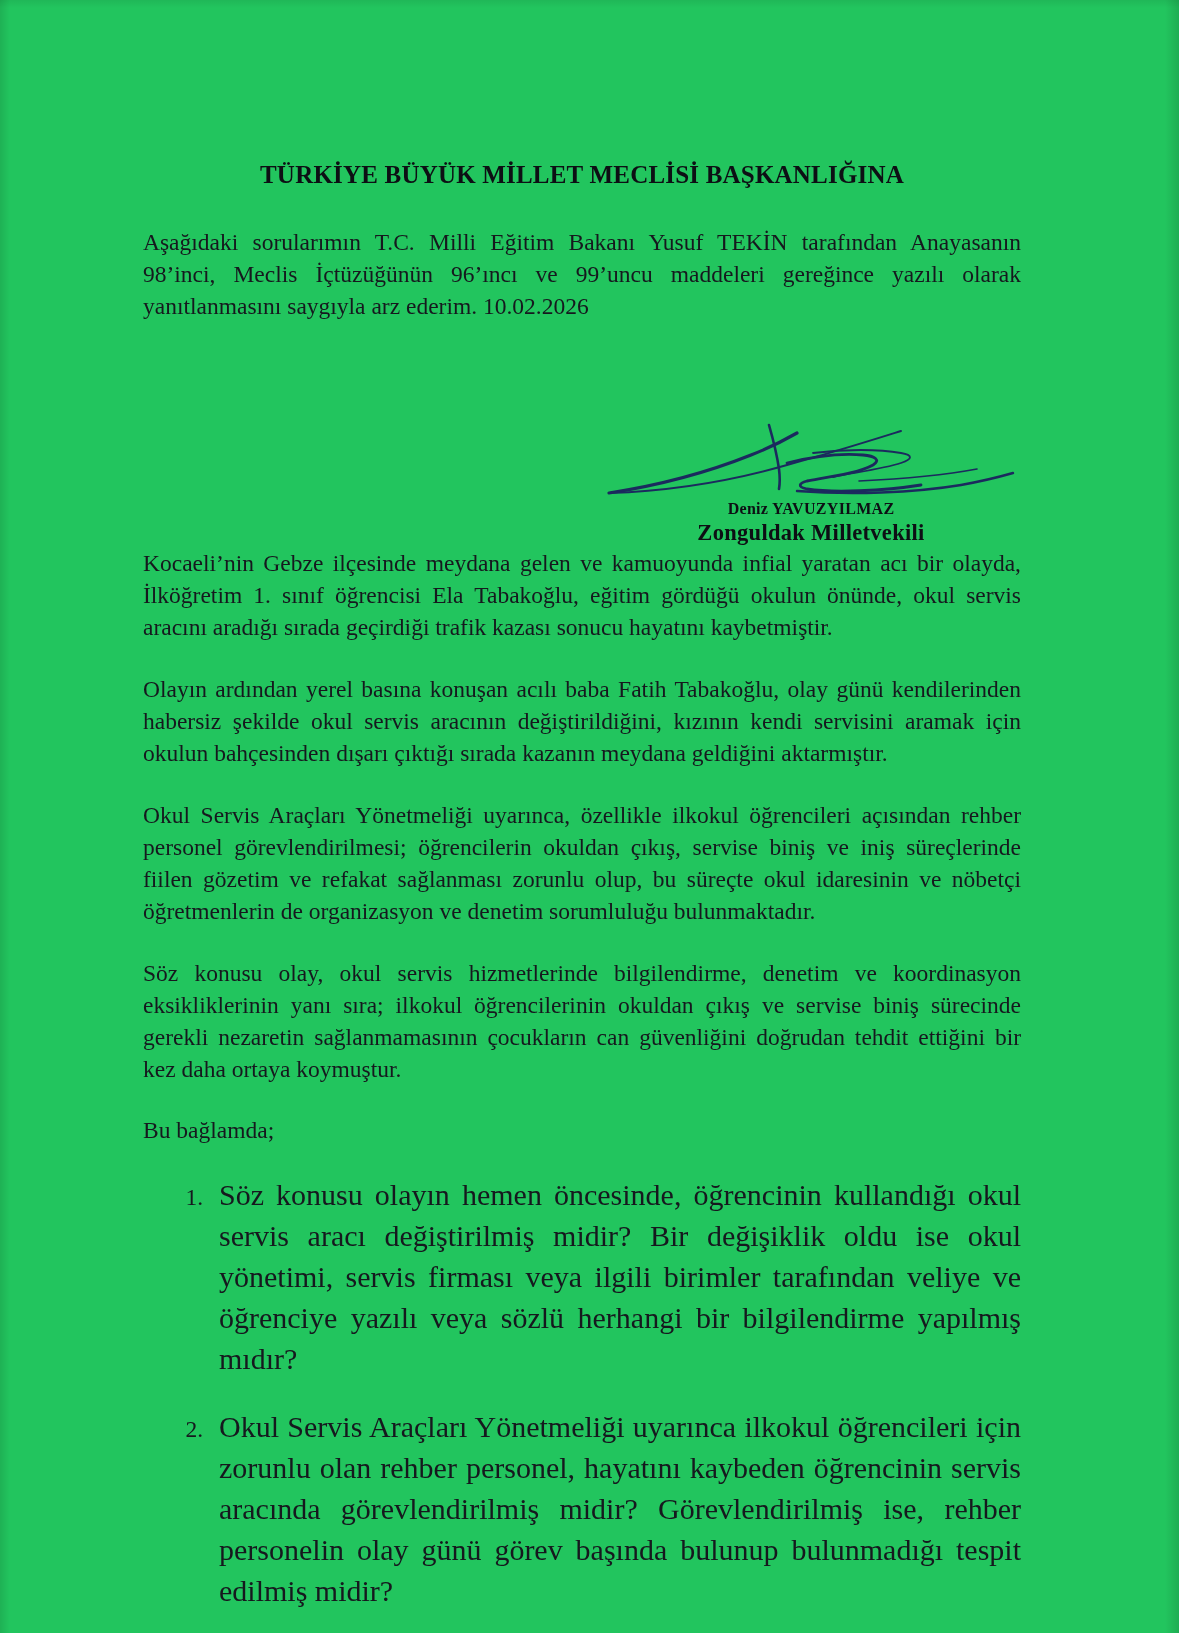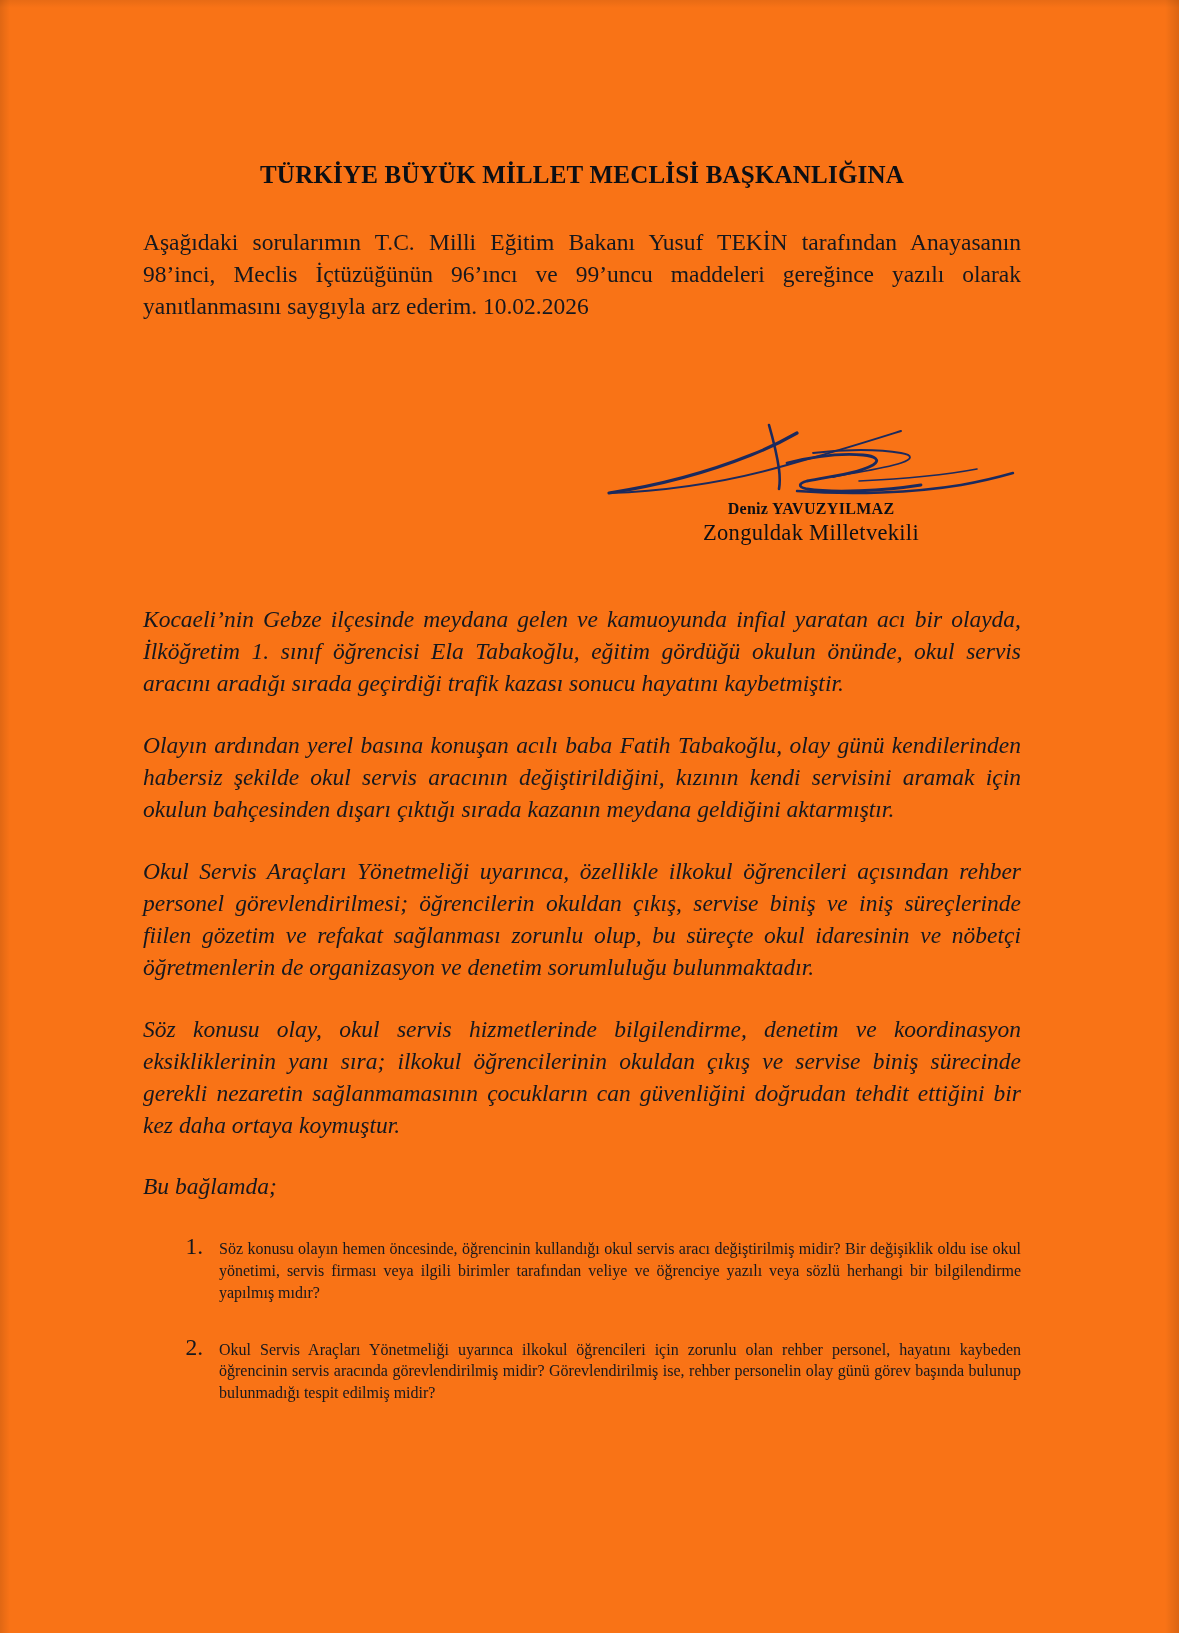--- a/index.html
+++ b/index.html
@@ -9,21 +9,21 @@
     background: #8c8c8c;
   }
   body {
     font-family: "Liberation Serif", "DejaVu Serif", serif;
   }
   .page {
     position: relative;
     width: 1179px;
     height: 1633px;
     margin: 0 auto;
-    background: #f97316;
+    background: #22c55e;
     box-sizing: border-box;
     overflow: hidden;
   }
   
   .scan-edge-left {
     position: absolute;
     top: 0; left: 0;
     width: 10px; height: 100%;
     background: linear-gradient(to right, rgba(0,0,0,0.10), rgba(0,0,0,0));
     pointer-events: none;
@@ -92,29 +92,27 @@
   }
   .sig-name {
     font-size: 16px;
     font-weight: bold;
     line-height: 1.28;
     letter-spacing: 0.3px;
     color: #0d0f14;
   }
   .sig-role {
     font-size: 22.5px;
-    font-weight: normal;
+    font-weight: bold;
     line-height: 1.28;
     letter-spacing: 0.3px;
     color: #0d0f14;
   }
 
   .body-text {
-    margin-top: 56px;
-    font-style: italic;
   }
   .body-text p {
     margin: 0 0 30px 0;
     font-size: 23.5px;
     line-height: 1.36;
     text-align: justify;
     text-justify: inter-word;
     color: #16181e;
   }
   .body-text p:last-child {
@@ -126,21 +124,21 @@
     margin-bottom: 0 !important;
     text-align: right;
   }
 
   ol.questions {
     margin: 28px 0 0 0;
     padding-left: 66px;
     list-style-position: outside;
   }
   ol.questions li {
-    font-size: 16px;
+    font-size: 30px;
     line-height: 1.36;
     text-align: justify;
     text-justify: inter-word;
     color: #16181e;
     margin-bottom: 28px;
     padding-left: 10px;
   }
   ol.questions li:last-child {
     margin-bottom: 0;
   }

